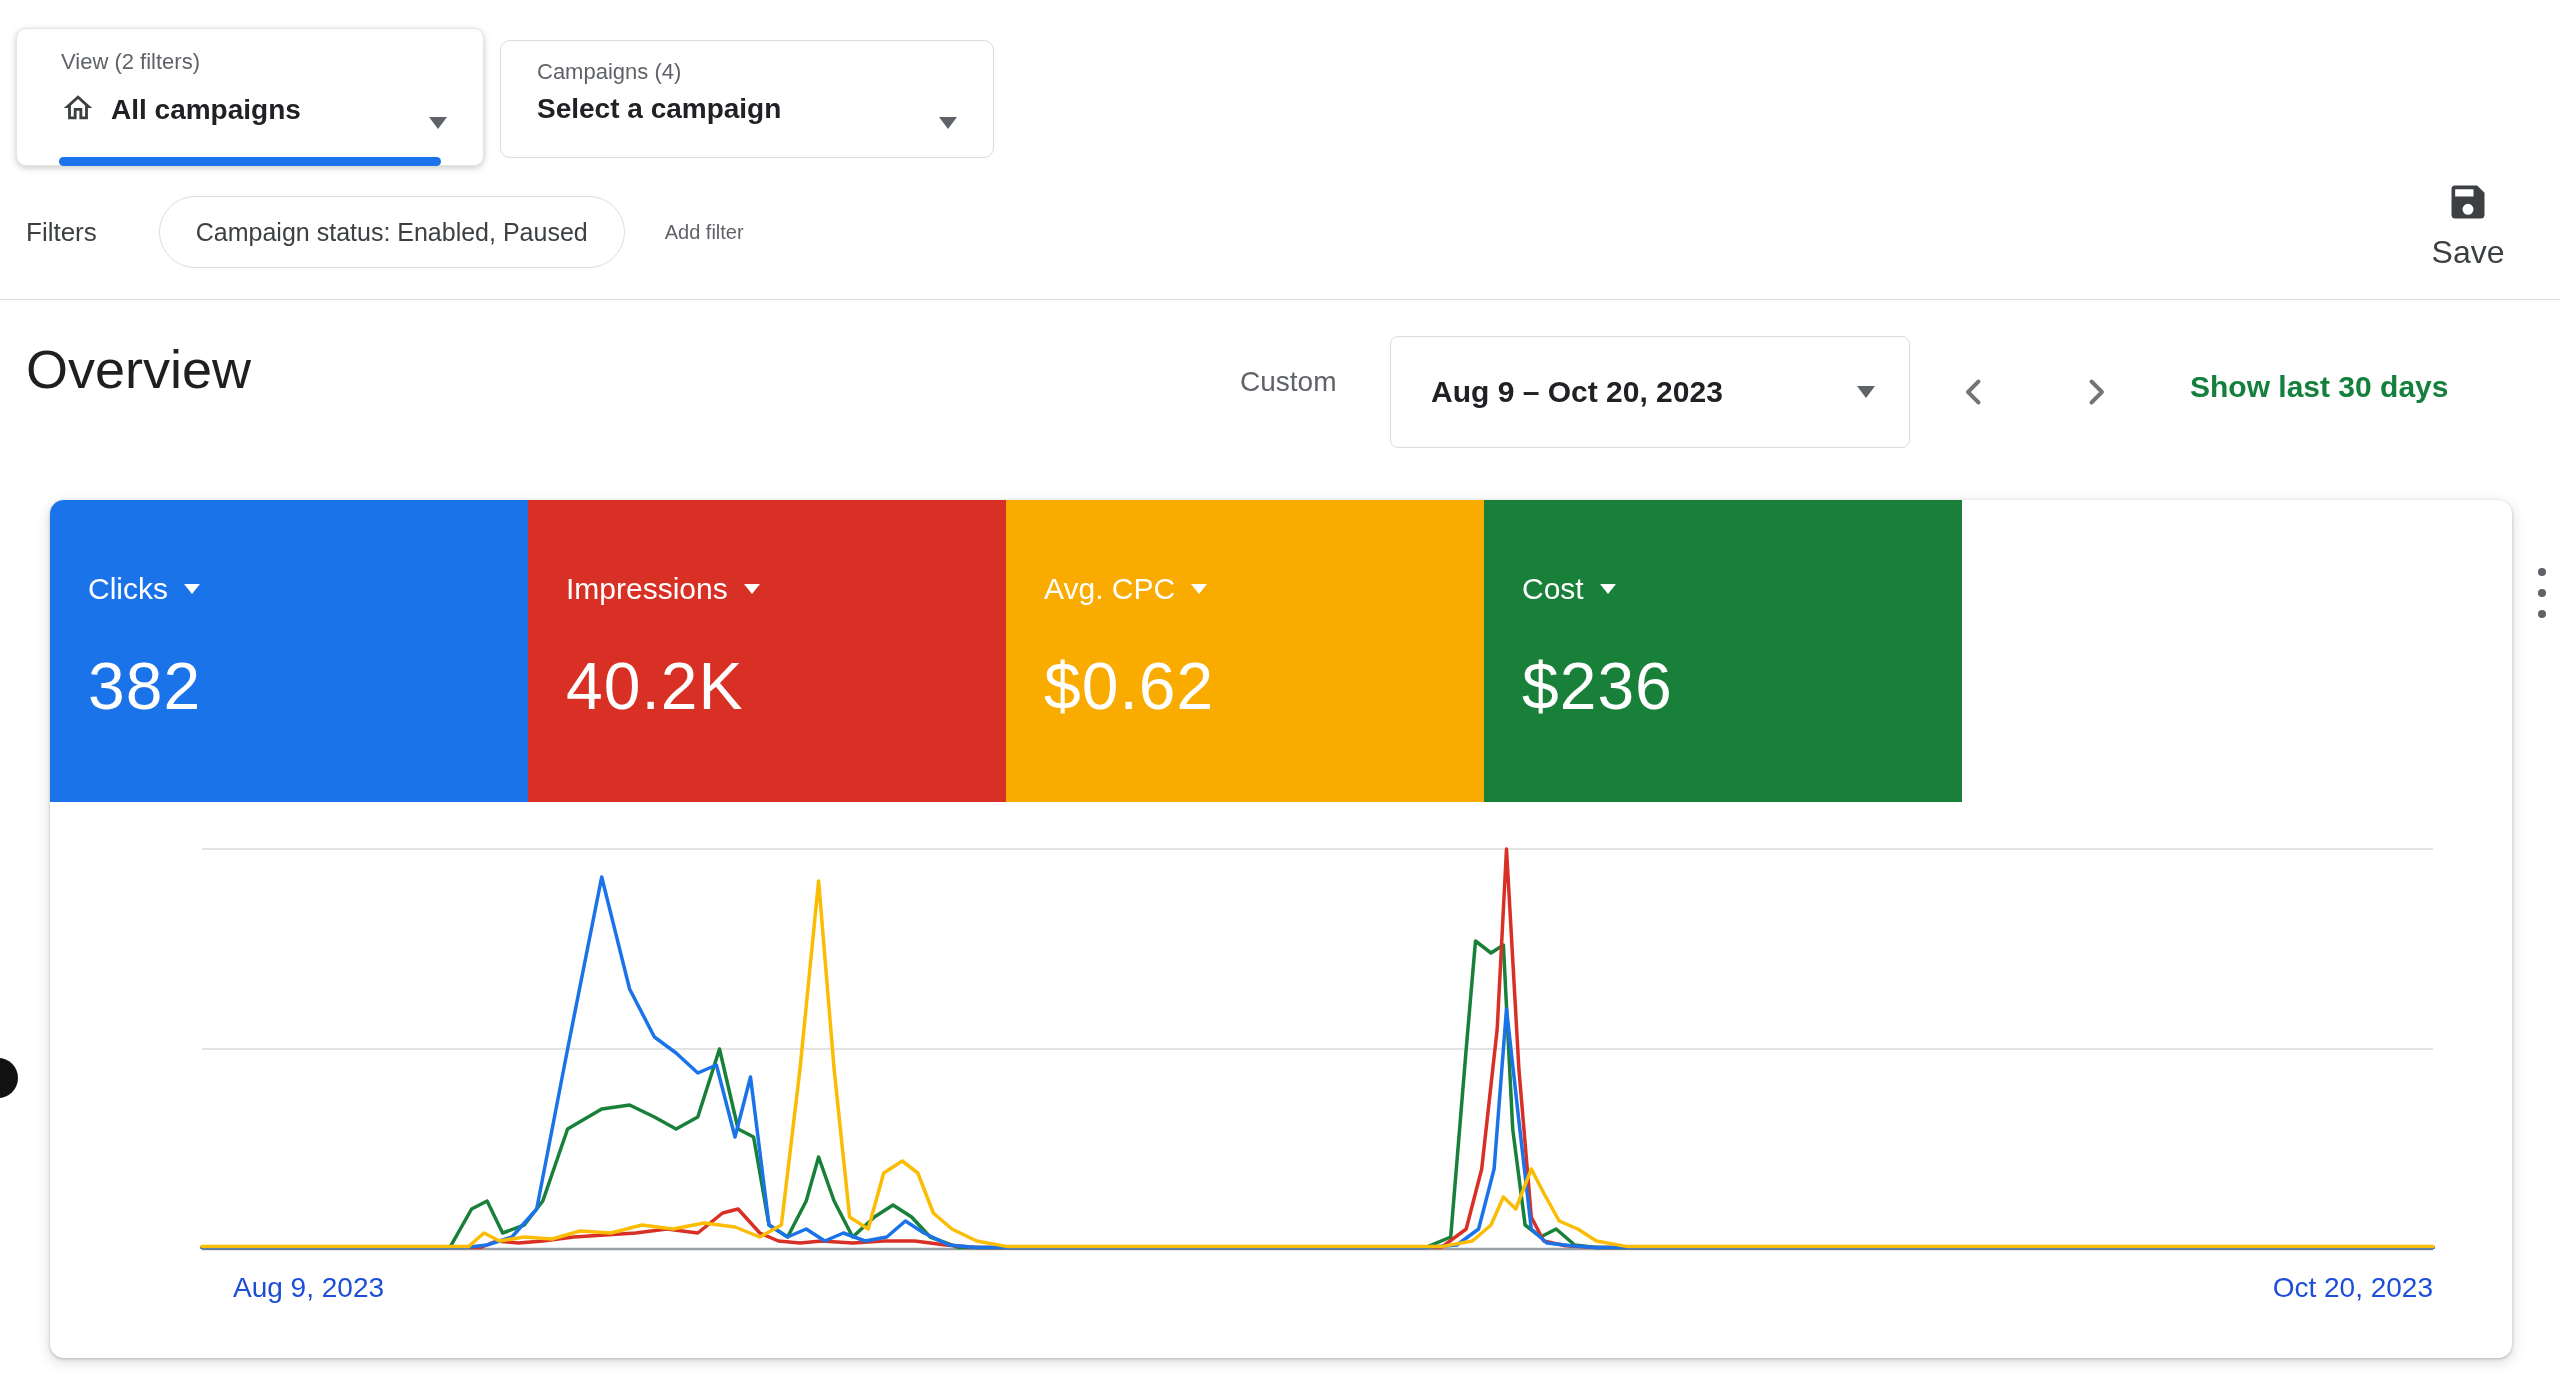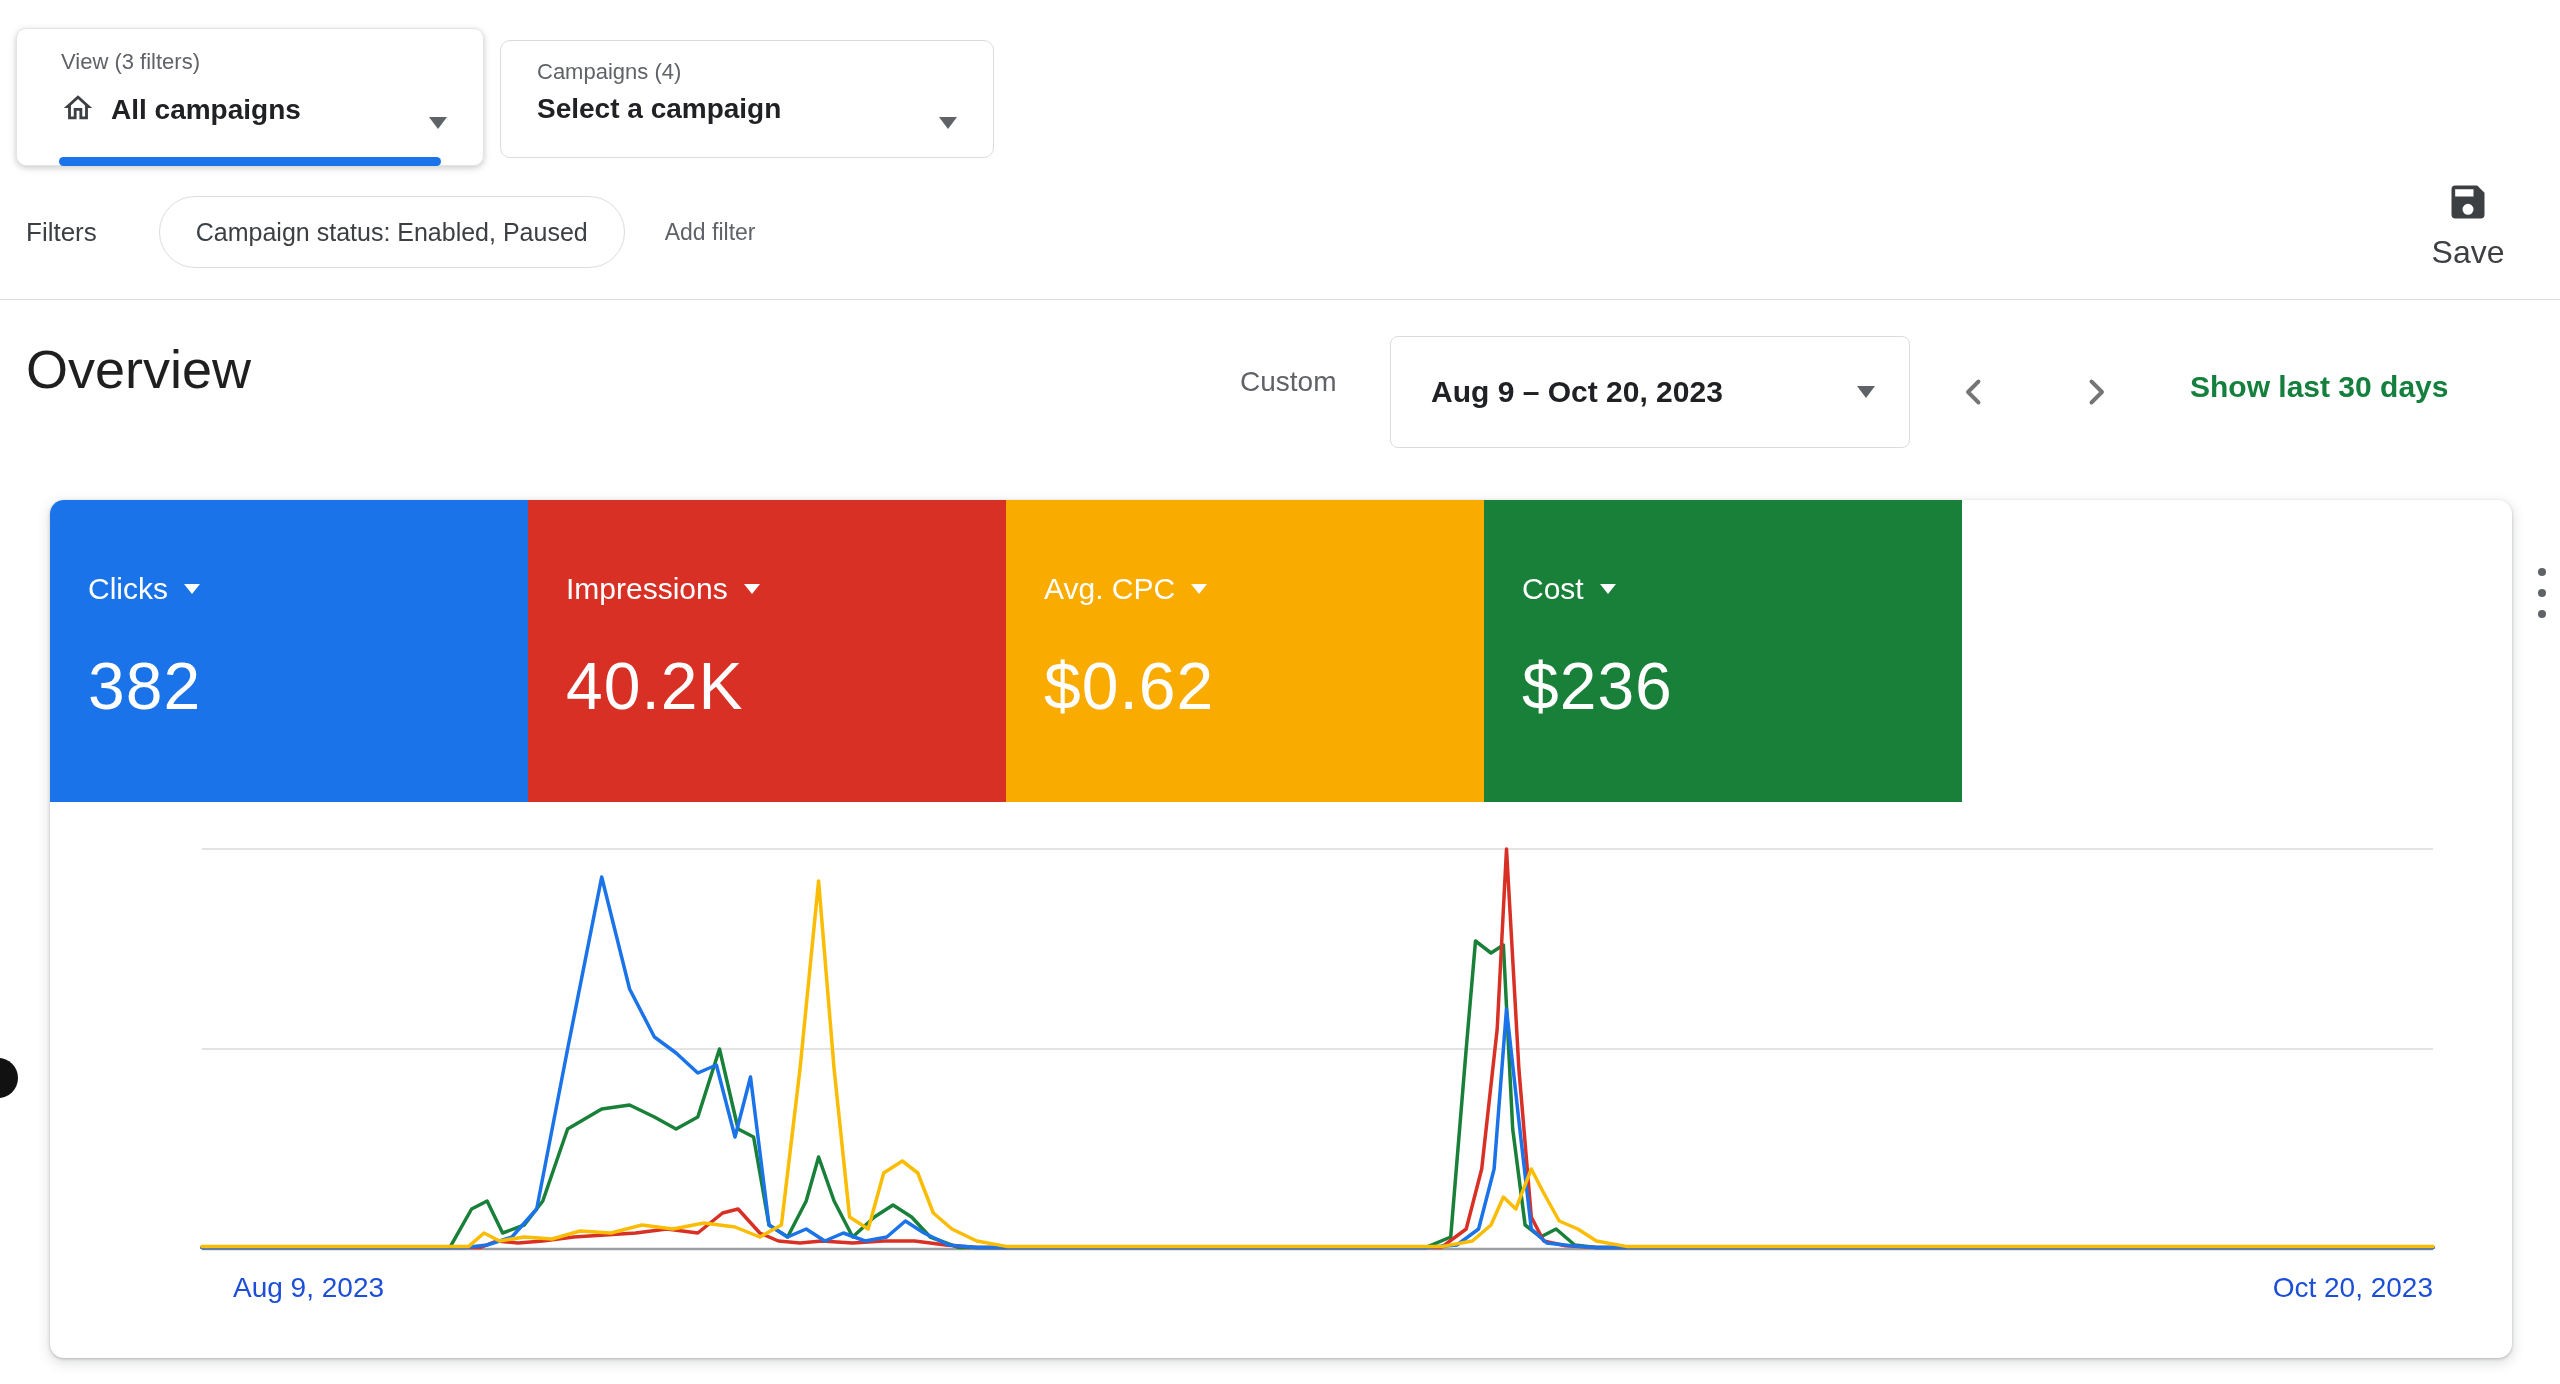--- a/index.html
+++ b/index.html
@@ -22,21 +22,21 @@
   .campaign-selector .sel-caret{top:76px}
   .blue-underline{position:absolute;left:42px;right:42px;bottom:-1px;height:9px;background:#1a73e8;border-radius:6px}
   .tri{width:0;height:0;border-left:9px solid transparent;border-right:9px solid transparent;border-top:12px solid #5f6368}
   .tri.white{border-top-color:#ffffff}
   .tri.small{border-left-width:8px;border-right-width:8px;border-top-width:10px}
   
   .filters-row{position:absolute;left:26px;top:196px;height:72px;display:flex;align-items:center}
   .filters-label{font-size:26px;color:#3c4043;margin-right:62px}
   .chip{height:70px;border:1px solid #dadce0;border-radius:36px;display:flex;align-items:center;
     padding:0 36px;font-size:25px;font-weight:400;color:#3c4043;margin-right:24px;background:#fff;cursor:pointer;white-space:nowrap}
-  .add-filter{font-size:23px;color:#5f6368;margin-left:16px;cursor:pointer}
+  .add-filter{font-size:20px;color:#5f6368;margin-left:16px;cursor:pointer}
   .save-group{position:absolute;left:2424px;top:180px;width:88px;display:flex;flex-direction:column;align-items:center;gap:6px;cursor:pointer}
   .save-label{font-size:32px;color:#3c4043}
   .divider{position:absolute;left:0;top:299px;width:2560px;height:1px;background:#dadce0}
   
   .page-title{position:absolute;left:26px;top:338px;margin:0;font-size:54px;font-weight:400;color:#1f1f1f}
   .custom-label{position:absolute;left:1240px;top:366px;font-size:28px;color:#5f6368}
   .date-box{position:absolute;left:1390px;top:336px;width:520px;height:112px;border:1px solid #dadce0;border-radius:8px;
     display:flex;align-items:center;justify-content:space-between;padding:0 34px 0 40px;box-sizing:border-box;
     font-size:30px;font-weight:700;color:#202124;background:#fff;cursor:pointer}
   .nav-chevron{position:absolute;top:360px;width:64px;height:64px;display:flex;align-items:center;justify-content:center;cursor:pointer}
@@ -55,21 +55,21 @@
   
   .kebab{position:absolute;left:2534px;top:564px;display:flex;flex-direction:column;gap:13px;cursor:pointer;padding:4px}
   .kebab i{width:8px;height:8px;border-radius:50%;background:#5f6368;display:block}
   #chart-svg{position:absolute;left:0;top:0;width:2560px;height:1384px;pointer-events:none}
   .edge-dot{position:absolute;left:-22px;top:1058px;width:40px;height:40px;border-radius:50%;background:#111}
 </style>
 </head>
 <body>
 
 <div class="selector view-selector">
-  <div class="sel-label">View (3 filters)</div>
+  <div class="sel-label">View (2 filters)</div>
   <div class="sel-row">
     <span>
       <svg width="34" height="34" viewBox="0 0 24 24" fill="#3c4043">
           <path fill-rule="evenodd" d="M12 3l10 9h-3v8h-6v-6h-2v6H5v-8H2l10-9zm0 2.7l-5 4.5V18h2v-6h6v6h2v-7.8l-5-4.5z"></path>
         </svg>
     </span>
     <span class="sel-value">All campaigns</span>
   </div>
   <span class="tri sel-caret"></span>
   <div class="blue-underline"></div>

